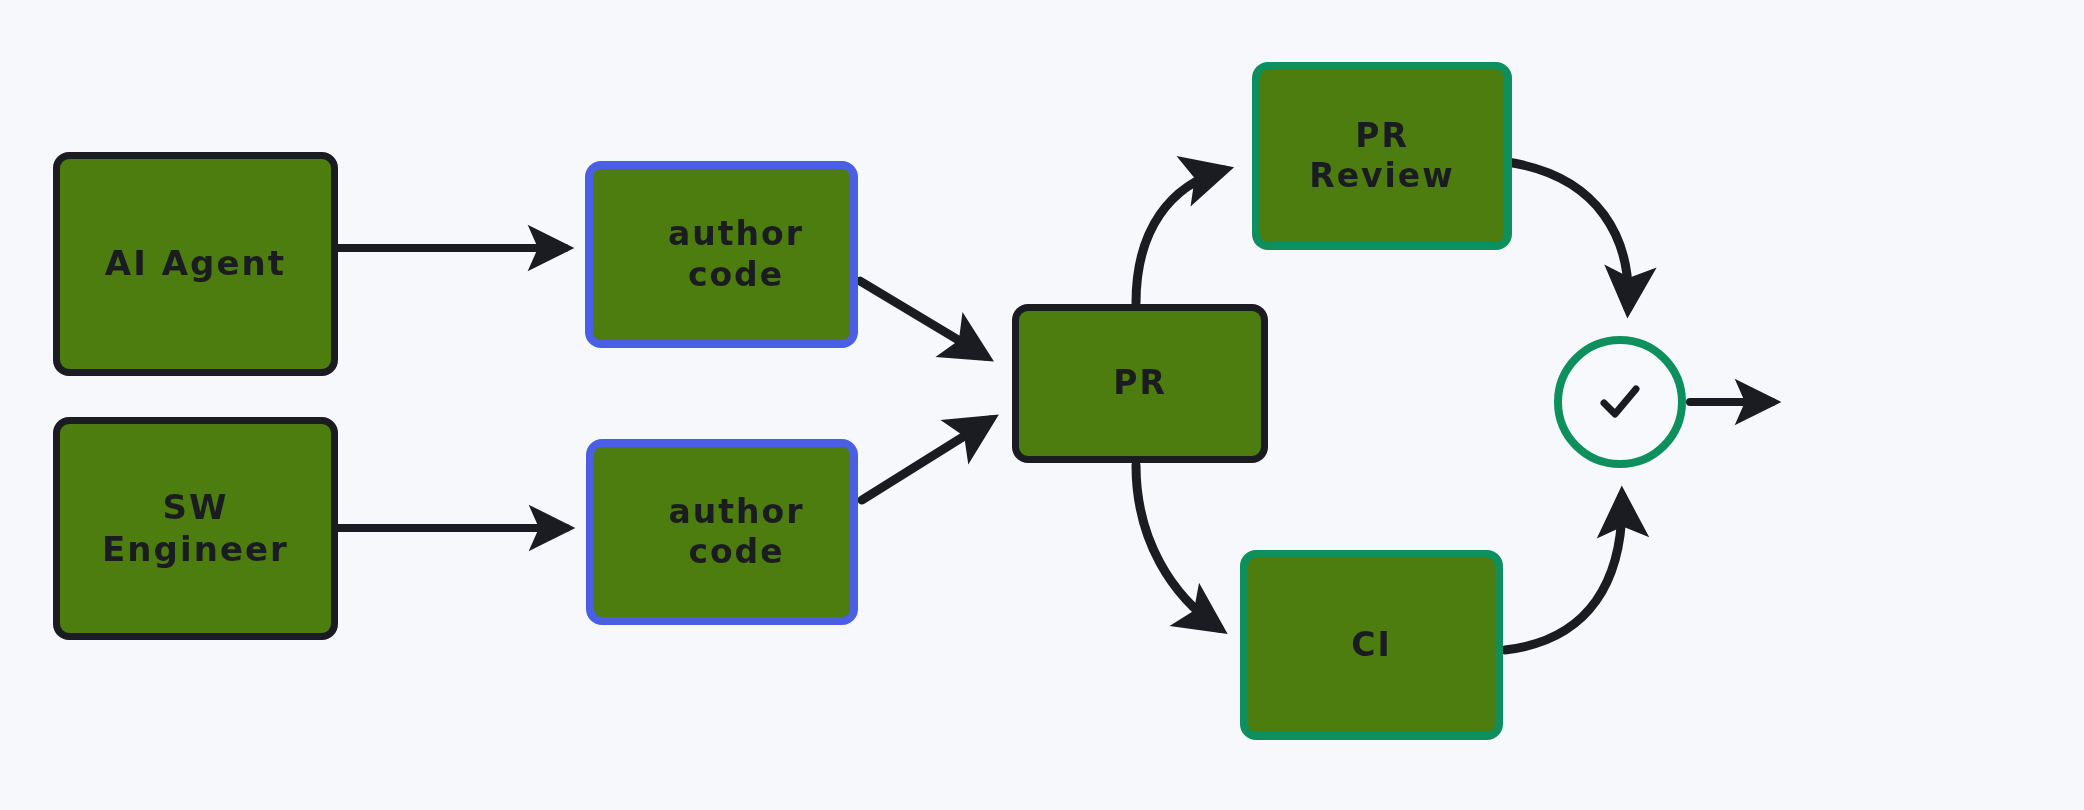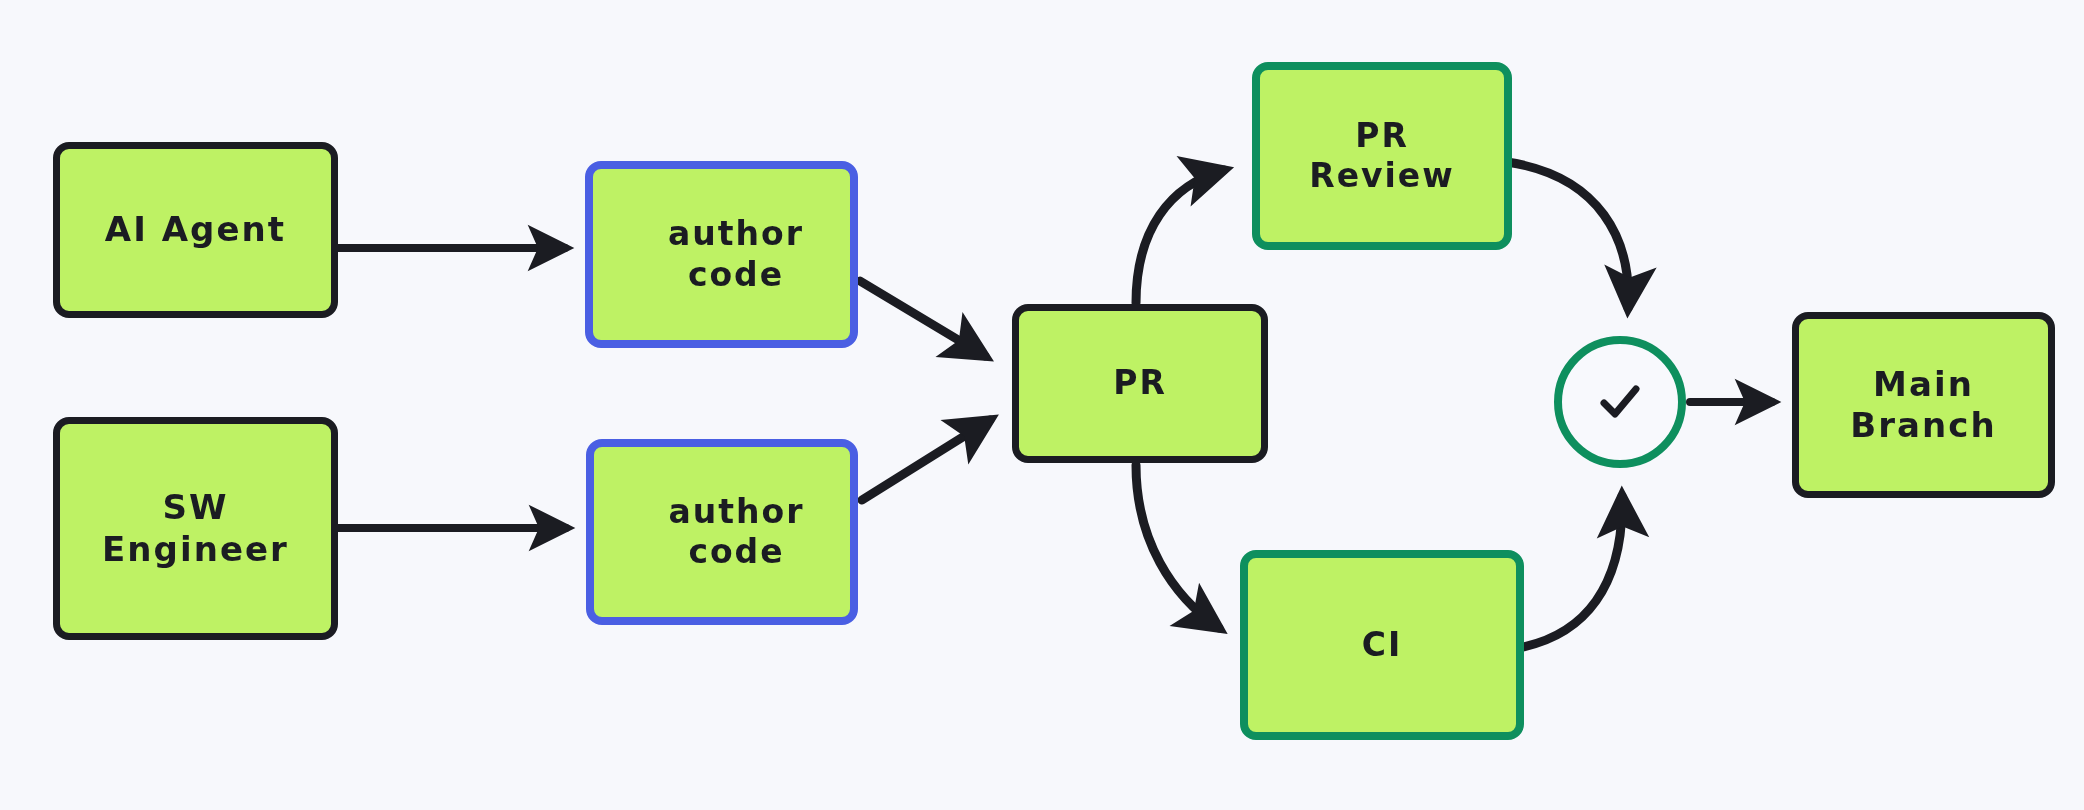--- a/index.html
+++ b/index.html
@@ -12,48 +12,48 @@
     position: relative;
     width: 2084px;
     height: 810px;
     background: #f7f8fc;
     overflow: hidden;
     font-family: "DejaVu Sans", sans-serif;
   }
   .node {
     position: absolute;
     box-sizing: border-box;
-    background: #bef264;
+    background: #4d7c0f;
     border-style: solid;
     border-radius: 16px;
     display: flex;
     align-items: center;
     justify-content: center;
     text-align: center;
     z-index: 2;
   }
   .node .label {
     font-family: "DejaVu Sans", sans-serif;
     font-weight: 700;
     letter-spacing: 0.06em;
     line-height: 1.22;
     white-space: pre-line;
     color: #1b1c22;
   }
   .node-dark { border-color: #1b1c22; border-width: 7px; }
   .node-blue { border-color: #4a5fe3; border-width: 8px; padding-left: 29px; }
   .node-green { border-color: #0e8f5e; border-width: 8px; }
 
-  #n-ai-agent      { left: 53px;   top: 142px; width: 285px; height: 176px; }
+  #n-ai-agent      { left: 53px;   top: 152px; width: 285px; height: 224px; }
   #n-sw-engineer   { left: 53px;   top: 405px; width: 285px; height: 223px; margin-top: 12px; }
   #n-author-code-1 { left: 585px;  top: 161px; width: 273px; height: 187px; }
   #n-author-code-2 { left: 586px;  top: 439px; width: 272px; height: 186px; }
   #n-pr            { left: 1012px; top: 304px; width: 256px; height: 159px; }
   #n-pr-review     { left: 1252px; top: 62px;  width: 260px; height: 188px; }
-  #n-ci            { left: 1240px; top: 550px; width: 284px; height: 190px; }
+  #n-ci            { left: 1240px; top: 550px; width: 263px; height: 190px; }
   #n-main-branch   { left: 1792px; top: 312px; width: 263px; height: 186px; }
 
   #n-ai-agent .label,
   #n-sw-engineer .label,
   #n-main-branch .label { font-size: 34px; }
   #n-author-code-1 .label,
   #n-author-code-2 .label { font-size: 33px; }
   #n-pr .label,
   #n-pr-review .label,
   #n-ci .label { font-size: 33px; }
@@ -163,18 +163,14 @@
   <div class="node node-green" id="n-ci">
     <span class="label">CI</span>
   </div>
 
   <div class="check-circle">
     <svg width="60" height="60" viewBox="0 0 60 60">
       <path d="M14 31 L25 42 L46 17" stroke="#1b1c22" stroke-width="7" fill="none" stroke-linecap="round" stroke-linejoin="round"></path>
     </svg>
   </div>
 
-  <div class="node node-dark" id="n-main-branch">
-    <span class="label">Main
-Branch</span>
-  </div>
 
 </div>
 
 </body></html>

